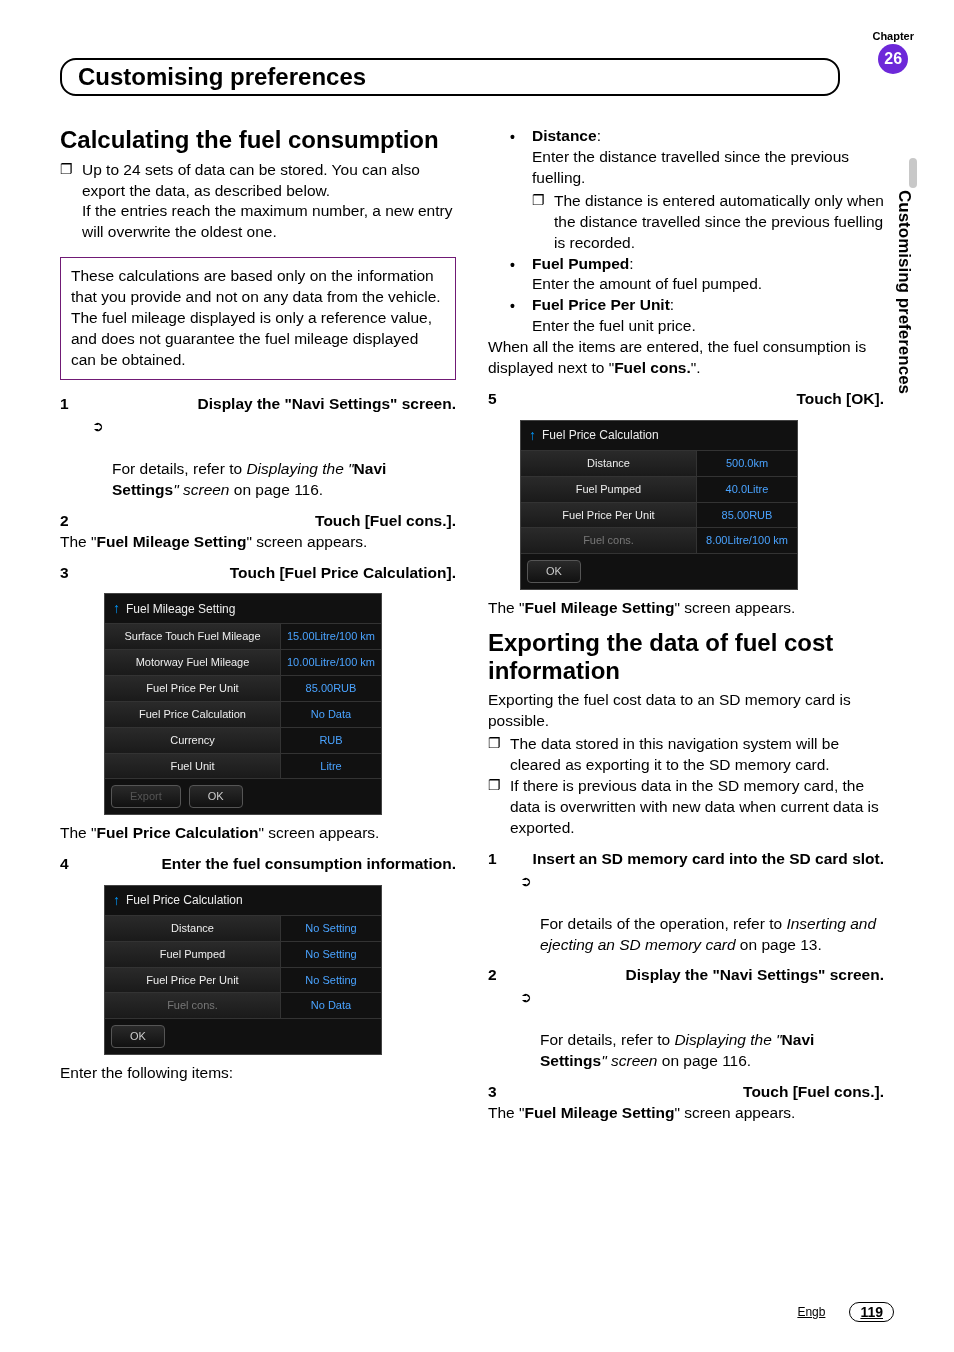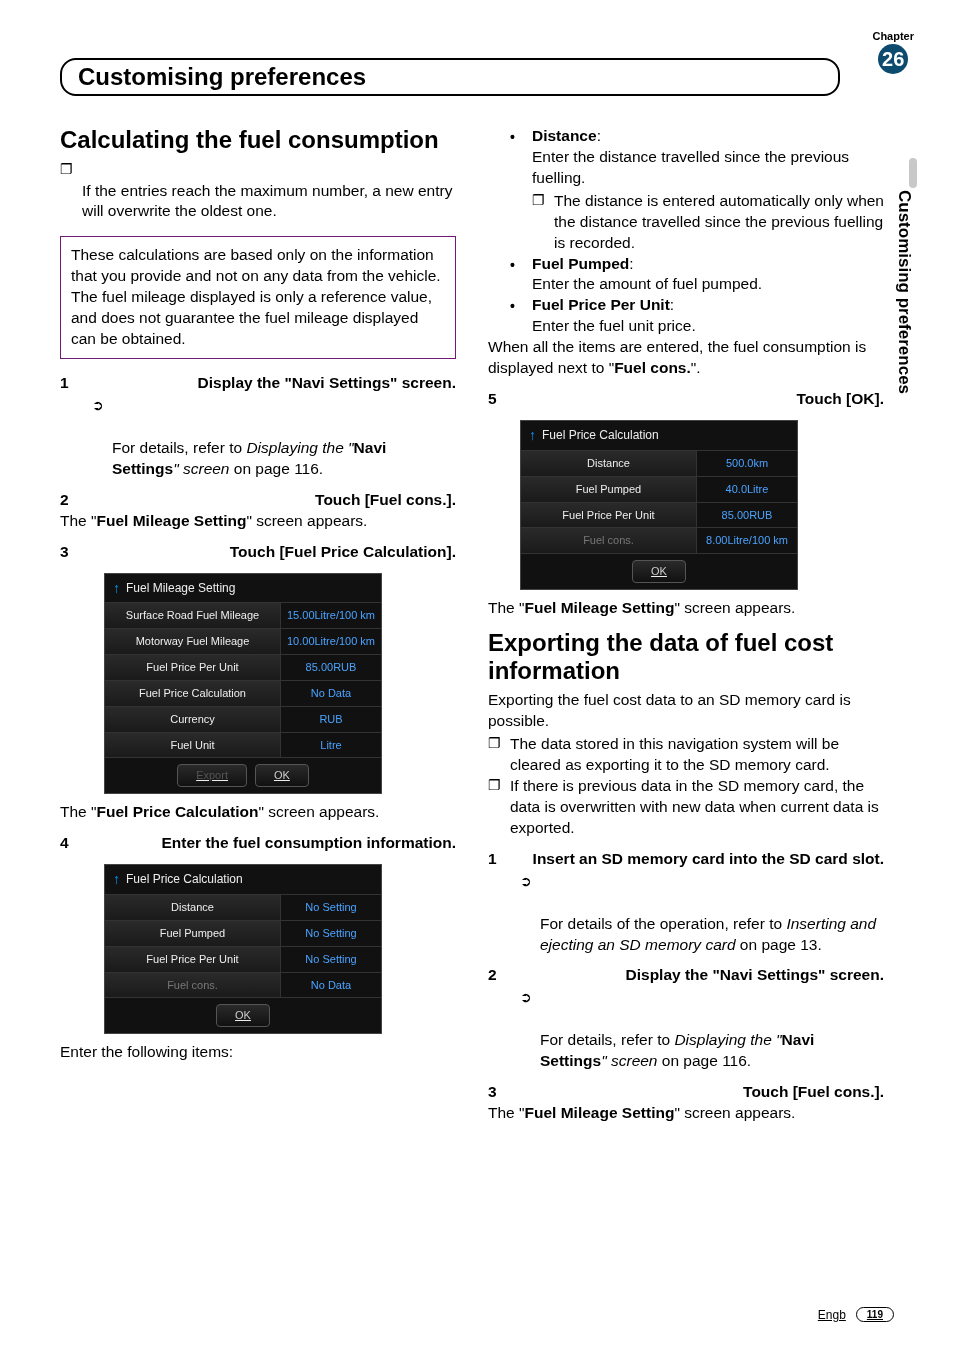--- a/index.html
+++ b/index.html
@@ -1,20 +1,20 @@
 <!DOCTYPE html>
 <html><head>
 <meta charset="utf-8">
 <style>
   * { box-sizing: border-box; margin: 0; padding: 0; }
   html, body { width: 954px; background: #fff; font-family: Arial, Helvetica, sans-serif; color: #000; }
   .page { position: relative; width: 954px; height: 1352px; padding: 30px 44px 30px 60px; }
   .chapter-tab { position: absolute; top: 30px; right: 40px; text-align: center; }
   .chapter-tab .lbl { font-size: 11px; font-weight: bold; }
-  .chapter-tab .num-badge { width: 30px; height: 30px; border-radius: 50%; background: #0c4a6e; color: #fff; font-size: 20px; font-weight: bold; display: flex; align-items: center; justify-content: center; margin: 2px auto 4px auto; }
+  .chapter-tab .num-badge { width: 30px; height: 30px; border-radius: 50%; background: #6d28d9; color: #fff; font-size: 16px; font-weight: bold; display: flex; align-items: center; justify-content: center; margin: 2px auto 4px auto; }
   .title-bar { border: 2px solid #000; border-radius: 16px; padding: 3px 16px; margin-top: 28px; width: 780px; }
   .title-bar h1 { font-size: 24px; font-weight: 900; }
   .side-label { position: absolute; top: 190px; right: 40px; writing-mode: vertical-rl; font-size: 17px; font-weight: bold; }
   .gray-tab { position: absolute; right: 37px; top: 158px; width: 8px; height: 30px; background: #c8c8c8; border-radius: 4px; }
   .columns { display: flex; gap: 32px; margin-top: 30px; }
   .col { width: 396px; font-size: 15.5px; line-height: 1.35; }
   h2 { font-size: 24px; font-weight: 900; margin-bottom: 6px; line-height: 1.15; }
   p { margin-bottom: 2px; }
   .note-list { margin: 4px 0 0 0; }
   .note-row { display: flex; }
@@ -33,25 +33,25 @@
   .indent { margin-left: 22px; }
   strong { font-weight: bold; }
   em { font-style: italic; }
   .screenshot { width: 278px; margin: 10px 0 8px 44px; background: #111; color: #eee; font-size: 11px; border: 1px solid #444; }
   .ss-title { display: flex; align-items: center; gap: 6px; padding: 5px 8px; border-bottom: 1px solid #333; font-size: 12px; }
   .ss-title .back { color: #09f; font-weight: bold; font-size: 14px; }
   .ss-row { display: flex; }
   .ss-row .k { flex: 1; text-align: center; padding: 5px 0; border-bottom: 1px solid #333; border-right: 1px solid #333; background: linear-gradient(#2a2a2a,#1a1a1a); }
   .ss-row .v { flex: 0 0 100px; text-align: center; padding: 5px 0; border-bottom: 1px solid #333; color: #4aa3ff; }
   .ss-row.dim .k { color: #777; }
-  .ss-foot { display: flex; justify-content: center; gap: 8px; padding: 6px 6px; text-decoration: underline; }
+  .ss-foot { display: flex; justify-content: flex-start; gap: 8px; padding: 6px 6px; }
   .ss-btn { border: 1px solid #555; border-radius: 4px; padding: 3px 18px; color: #ccc; background: linear-gradient(#2a2a2a,#111); font-size: 11px; }
   .ss-btn.dim { color: #555; }
-  .footer { position: absolute; bottom: 30px; right: 60px; display: flex; align-items: center; gap: 10px; font-size: 12px; text-decoration: underline; }
-  .footer .pn { border: 1.5px solid #000; border-radius: 12px; padding: 1px 10px; font-weight: bold; font-size: 10px; }
+  .footer { position: absolute; bottom: 30px; right: 60px; display: flex; align-items: center; gap: 24px; font-size: 12px; text-decoration: underline; }
+  .footer .pn { border: 1.5px solid #000; border-radius: 12px; padding: 1px 10px; font-weight: bold; font-size: 14px; }
   .spacer-sm { height: 8px; }
 </style>
 </head>
 <body>
 
 <div class="page">
 
   <div class="chapter-tab">
     <div class="lbl">Chapter</div>
     <div class="num-badge">26</div>
@@ -66,21 +66,21 @@
 
   <div class="columns">
 
     <div class="col">
       <h2>Calculating the fuel consumption</h2>
 
       <div class="note-list">
         <div class="note-row">
           <div class="bx">❐</div>
           <div class="body">
-            <br>
+            <span>Up to 24 sets of data can be stored. You can also export the data, as described below.</span><br>
             <span>If the entries reach the maximum number, a new entry will overwrite the oldest one.</span>
           </div>
         </div>
       </div>
 
       <div class="boxed">
         <span>These calculations are based only on the information that you provide and not on any data from the vehicle. The fuel mileage displayed is only a reference value, and does not guarantee the fuel mileage displayed can be obtained.</span>
       </div>
 
       <div class="step">
@@ -107,21 +107,21 @@
         <div class="t">Touch [Fuel Price Calculation].</div>
       </div>
 
       <div class="screenshot">
         <div class="ss-title">
           <span class="back">↑</span>
           <span>Fuel Mileage Setting</span>
         </div>
         <div>
             <div class="ss-row">
-              <div class="k">Surface Road Fuel Mileage</div>
+              <div class="k">Surface Touch Fuel Mileage</div>
               <div class="v">15.00Litre/100 km</div>
             </div>
             <div class="ss-row">
               <div class="k">Motorway Fuel Mileage</div>
               <div class="v">10.00Litre/100 km</div>
             </div>
             <div class="ss-row">
               <div class="k">Fuel Price Per Unit</div>
               <div class="v">85.00RUB</div>
             </div>

